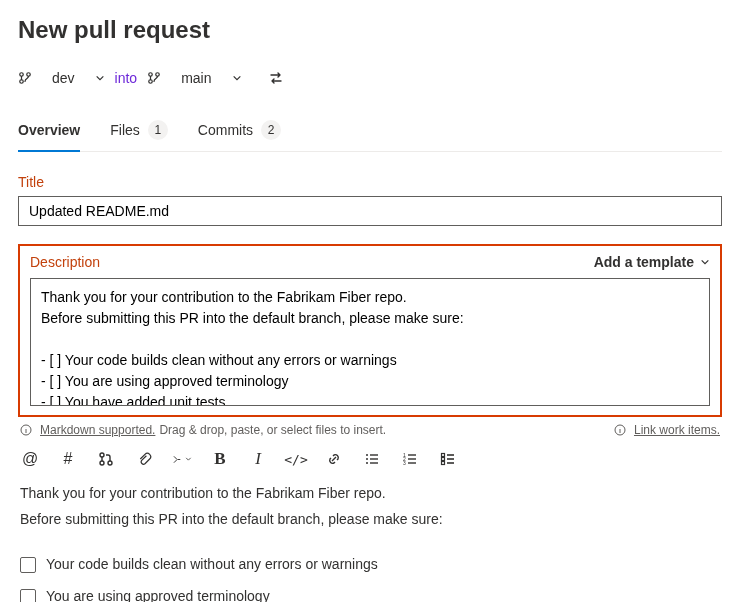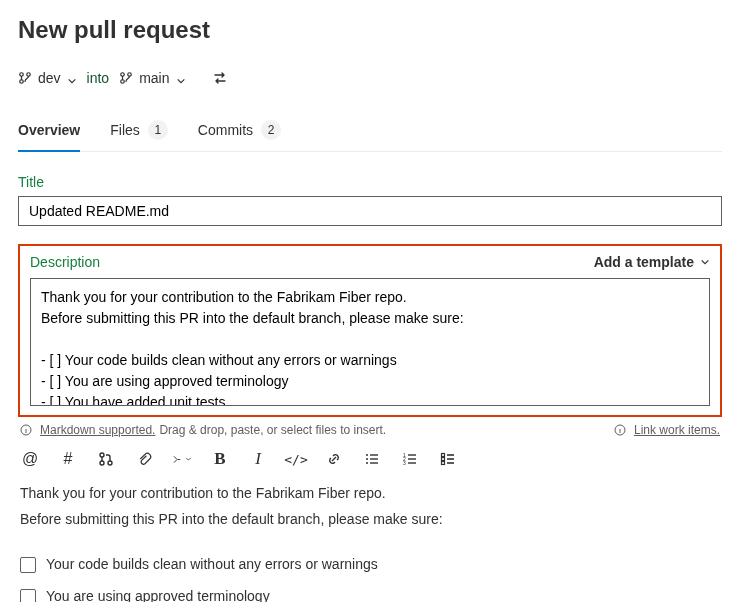--- a/index.html
+++ b/index.html
@@ -19,27 +19,27 @@
   }
   .branch-row {
     display: flex;
     align-items: center;
     gap: 10px;
     margin-bottom: 28px;
     font-size: 14px;
   }
   .branch-pick {
     display: flex;
-    align-items: flex-end;
-    gap: 6px;
+    align-items: center;
+    gap: 20px;
     cursor: pointer;
   }
   .branch-pick svg.branch-icon { width:14px; height:16px; }
   .chev { width:10px; height:10px; }
-  .into { color:#14532d; }
+  .into { color:#6d28d9; }
   .swap-btn {
     display:flex; align-items:center; justify-content:center;
     width:28px; height:28px; cursor:pointer;
     margin-left:10px;
   }
   .tabs {
     display:flex; gap:30px;
     border-bottom:1px solid #edebe9;
     margin-bottom:22px;
   }
@@ -53,21 +53,21 @@
     color:#323130;
   }
   .tab.active { font-weight:600; border-bottom-color:#0078d4; }
   .badge {
     background:#f3f2f1; color:#323130;
     min-width:20px; height:20px;
     border-radius:10px;
     display:flex; align-items:center; justify-content:center;
     font-size:12px; padding:0 6px;
   }
-  .field-label { font-size:14px; margin-bottom:6px; color:#15803d; }
+  .field-label { font-size:14px; margin-bottom:6px; color:#c2410c; }
   .text-input {
     width:100%; border:1px solid #605e5c;
     padding:6px 10px; font-size:14px;
     font-family:inherit; outline:none;
     margin-bottom:18px;
   }
   .desc-section {
     border:2px solid #d83b01;
     padding:8px 10px 6px 10px;
     margin-bottom:6px;

